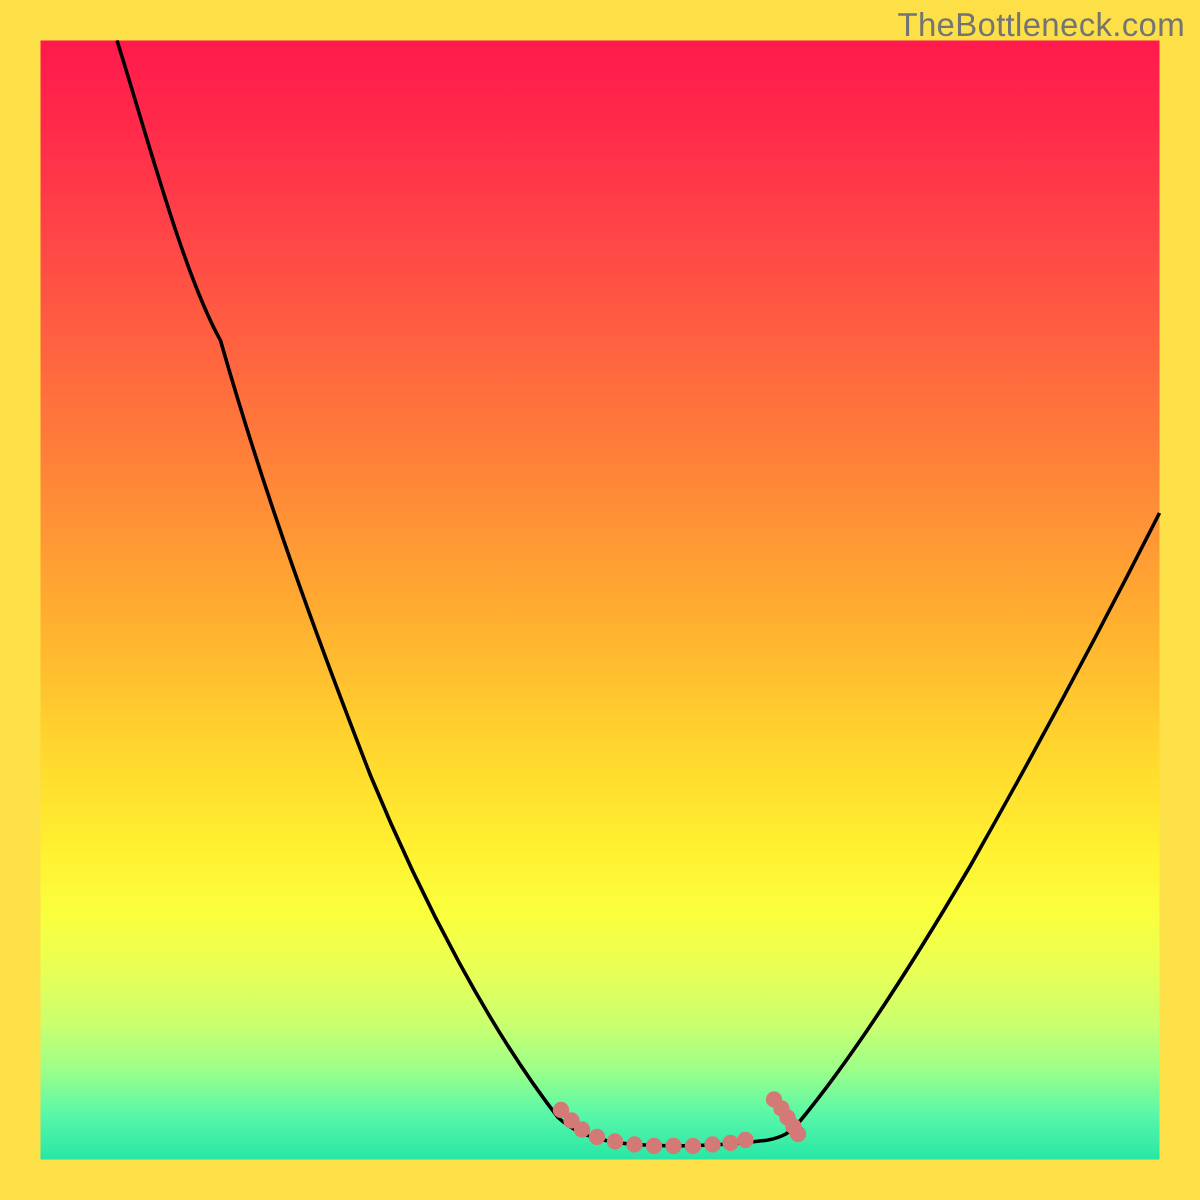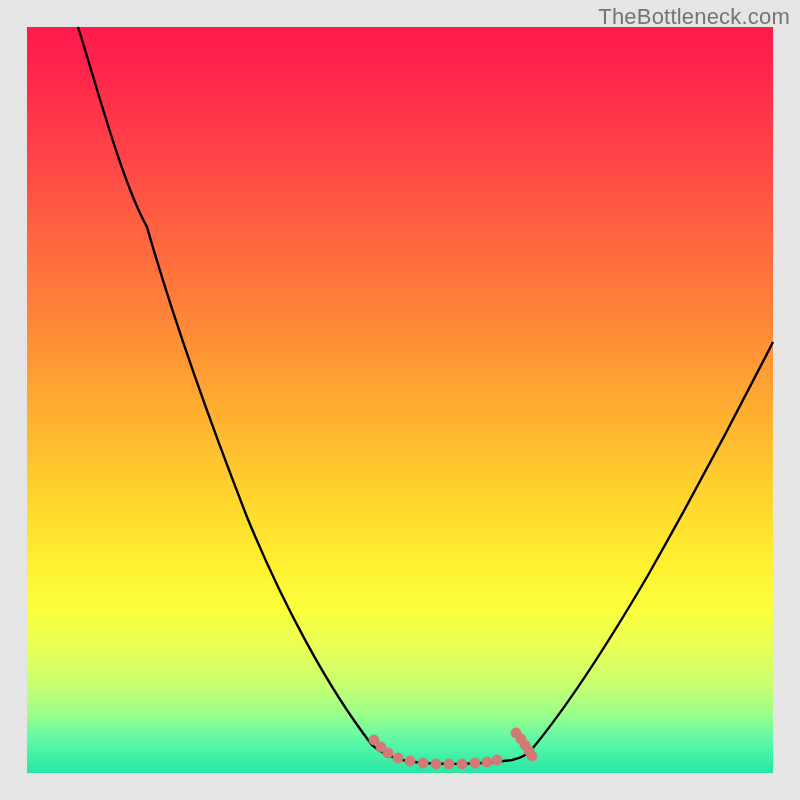--- a/index.html
+++ b/index.html
@@ -10,21 +10,21 @@
     background: #000;
     overflow: hidden;
     font-family: Arial, Helvetica, sans-serif;
   }
   .frame {
     position: absolute;
     left: 0;
     top: 0;
     width: 800px;
     height: 800px;
-    background: #e5e5e5;
+    background: #fde047;
   }
   .plot {
     position: absolute;
     left: 27px;
     top: 27px;
     width: 746px;
     height: 746px;
     
     background: linear-gradient(
       to bottom,

